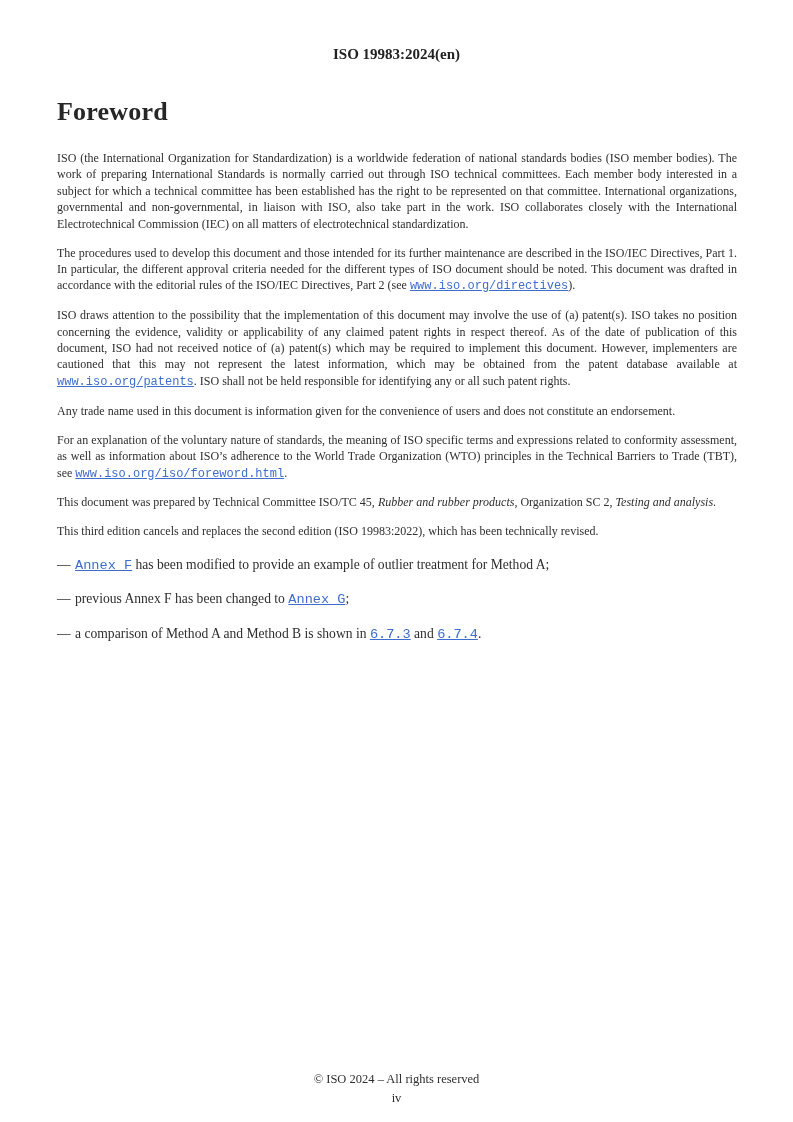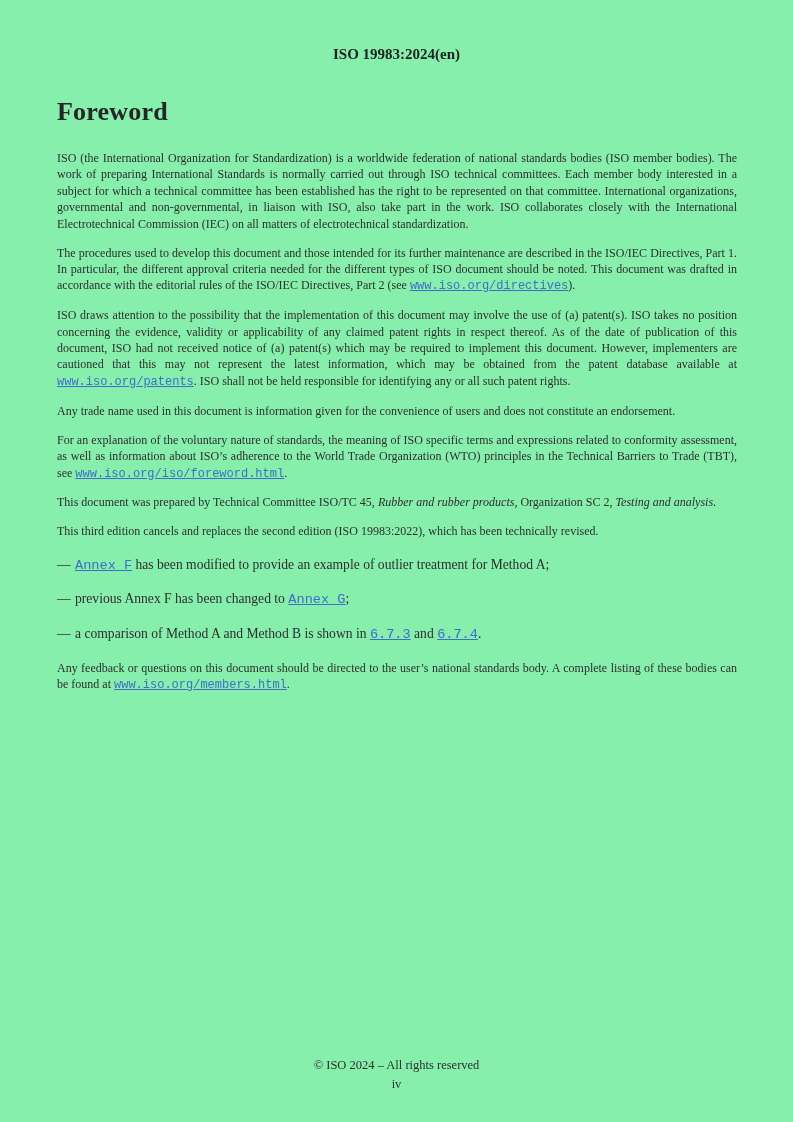--- a/index.html
+++ b/index.html
@@ -1,21 +1,21 @@
 <!DOCTYPE html>
 <html><head>
 <meta charset="utf-8">
 <style>
   html, body { margin: 0; padding: 0; background: #e8e8e8; }
   .page {
     position: relative;
     width: 793px;
     height: 1122px;
     margin: 0 auto;
-    background: #86efac;
+    background: #ffffff;
     font-family: "Liberation Serif", serif;
     color: #2e2e2e;
     overflow: hidden;
   }
   .running-header {
     position: absolute;
     top: 46px;
     left: 0;
     right: 0;
     text-align: center;
@@ -60,21 +60,21 @@
   a {
     color: #3e6dcc;
     text-decoration: underline;
     cursor: pointer;
     font-family: Liberation Mono, monospace;
   }
   .footer {
     position: absolute;
     left: 0;
     right: 0;
-    bottom: 28px;
+    bottom: 14px;
     text-align: center;
     font-size: 12.5px;
     line-height: 19px;
     color: #2e2e2e;
   }
 </style>
 </head>
 <body>
 
 <div class="page">
@@ -86,21 +86,20 @@
         <div class="para"><span>ISO (the International Organization for Standardization) is a worldwide federation of national standards bodies (ISO member bodies). The work of preparing International Standards is normally carried out through ISO technical committees. Each member body interested in a subject for which a technical committee has been established has the right to be represented on that committee. International organizations, governmental and non-governmental, in liaison with ISO, also take part in the work. ISO collaborates closely with the International Electrotechnical Commission (IEC) on all matters of electrotechnical standardization.</span></div>
         <div class="para"><span>The procedures used to develop this document and those intended for its further maintenance are described in the ISO/IEC Directives, Part 1. In particular, the different approval criteria needed for the different types of ISO document should be noted. This document was drafted in accordance with the editorial rules of the ISO/IEC Directives, Part 2 (see </span><a href="#">www.iso.org/directives</a><span>).</span></div>
         <div class="para"><span>ISO draws attention to the possibility that the implementation of this document may involve the use of (a) patent(s). ISO takes no position concerning the evidence, validity or applicability of any claimed patent rights in respect thereof. As of the date of publication of this document, ISO had not received notice of (a) patent(s) which may be required to implement this document. However, implementers are cautioned that this may not represent the latest information, which may be obtained from the patent database available at </span><a href="#">www.iso.org/patents</a><span>. ISO shall not be held responsible for identifying any or all such patent rights.</span></div>
         <div class="para"><span>Any trade name used in this document is information given for the convenience of users and does not constitute an endorsement.</span></div>
         <div class="para"><span>For an explanation of the voluntary nature of standards, the meaning of ISO specific terms and expressions related to conformity assessment, as well as information about ISO’s adherence to the World Trade Organization (WTO) principles in the Technical Barriers to Trade (TBT), see </span><a href="#">www.iso.org/iso/foreword.html</a><span>.</span></div>
         <div class="para"><span>This document was prepared by Technical Committee ISO/TC 45, </span><span class="it">Rubber and rubber products</span><span>, Organization SC 2, </span><span class="it">Testing and analysis</span><span>.</span></div>
         <div class="para"><span>This third edition cancels and replaces the second edition (ISO 19983:2022), which has been technically revised.</span></div>
         <div class="li"><span class="marker">—</span><span><a href="#">Annex F</a><span> has been modified to provide an example of outlier treatment for Method A;</span></span></div>
         <div class="li"><span class="marker">—</span><span><span>previous Annex F has been changed to </span><a href="#">Annex G</a><span>;</span></span></div>
         <div class="li"><span class="marker">—</span><span><span>a comparison of Method A and Method B is shown in </span><a href="#">6.7.3</a><span> and </span><a href="#">6.7.4</a><span>.</span></span></div>
-        <div class="para"><span>Any feedback or questions on this document should be directed to the user’s national standards body. A complete listing of these bodies can be found at </span><a href="#">www.iso.org/members.html</a><span>.</span></div>
       </div>
   </div>
 
   <div class="footer">
     <div>© ISO 2024 – All rights reserved</div>
     <div>iv</div>
   </div>
 </div>
 
 </body></html>

